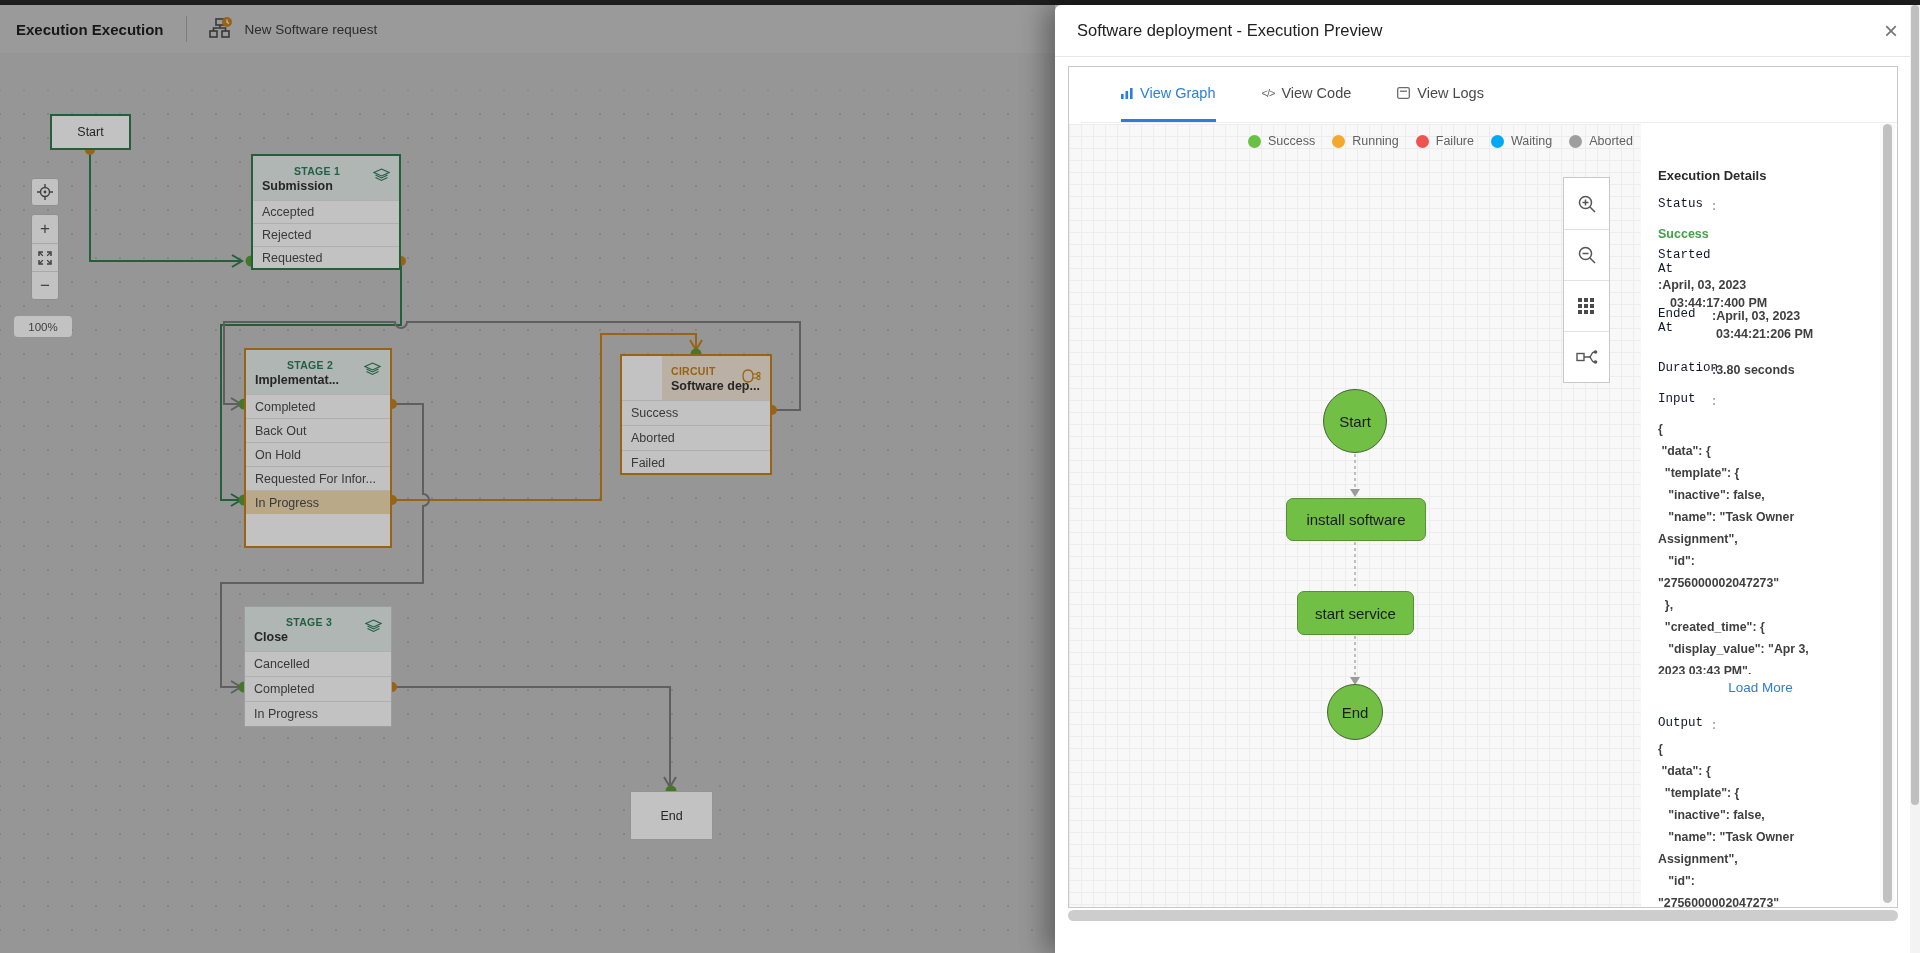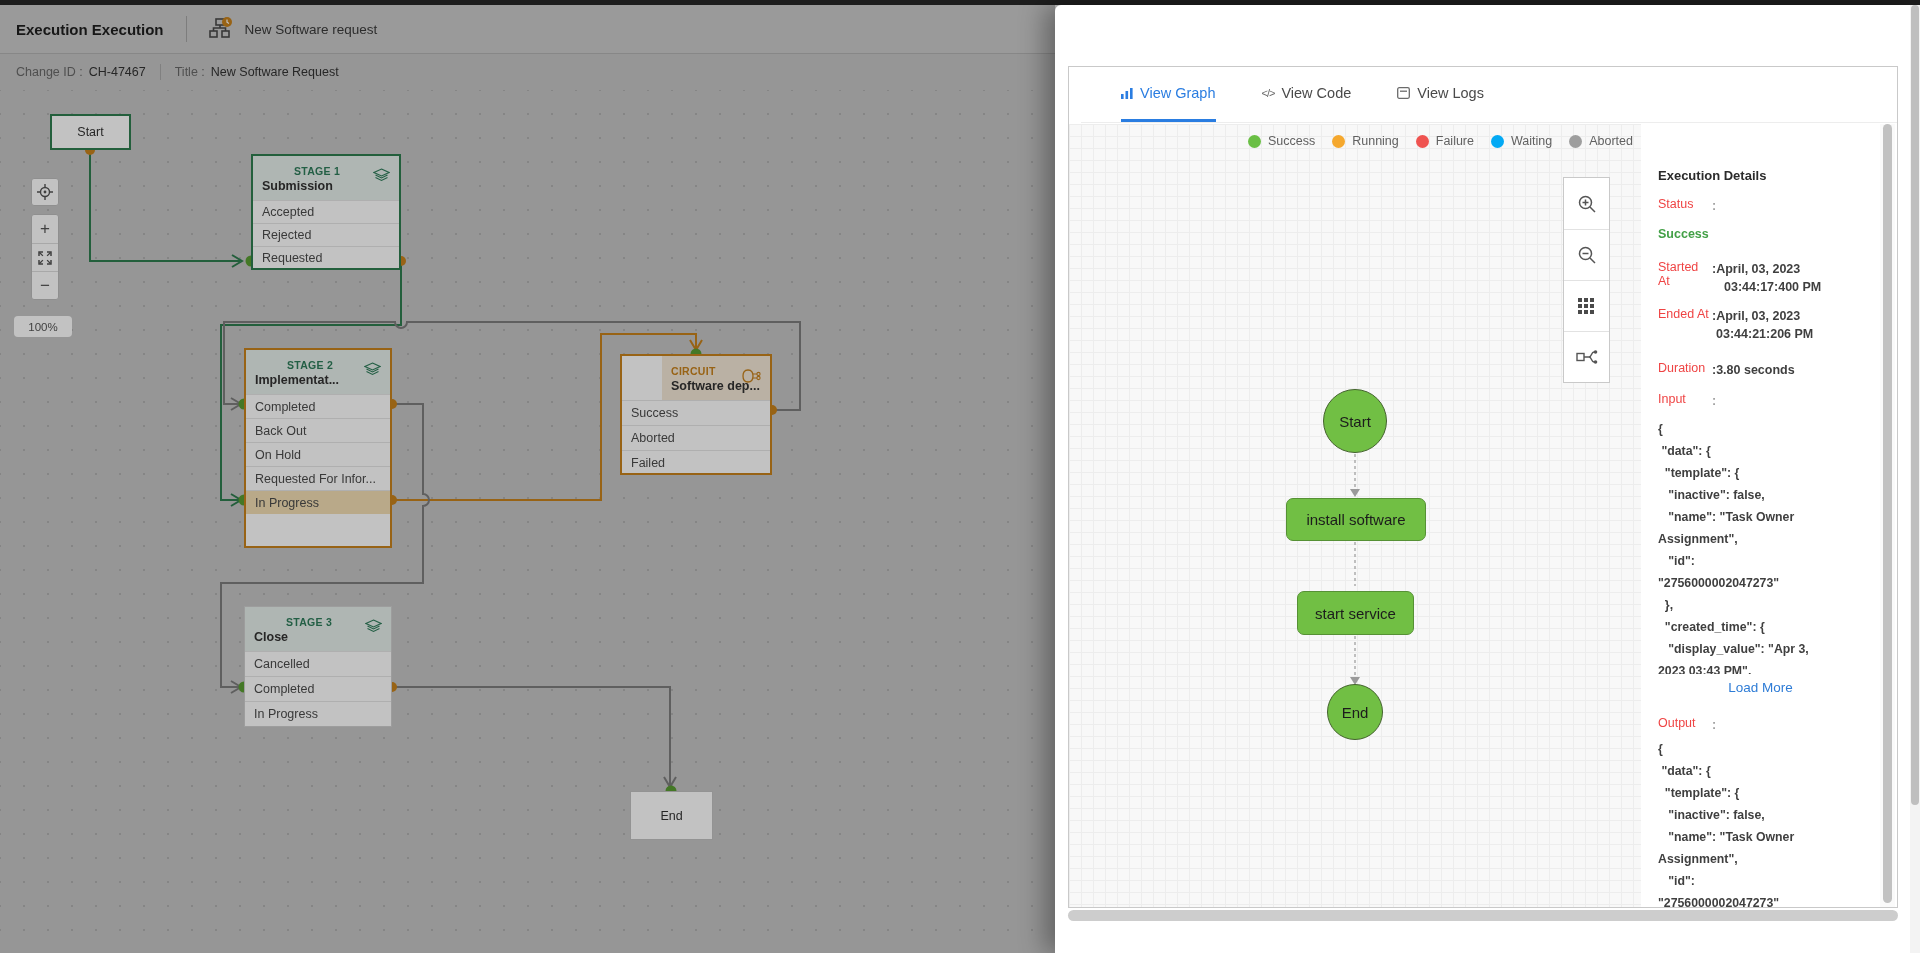--- a/index.html
+++ b/index.html
@@ -86,21 +86,21 @@
   .gcircle { border-radius:50%; border:1px solid #44632e; }
   .grect { border-radius:7px; border:1px solid #569135; }
   .g-start { left:254px; top:265px; width:64px; height:64px; }
   .g-task1 { left:217px; top:374px; width:140px; height:43px; }
   .g-task2 { left:228px; top:467px; width:117px; height:44px; }
   .g-end { left:258px; top:560px; width:56px; height:56px; }
 
   .details { position:relative; width:239px; height:783px; background:#fff; font-size:12.5px; overflow:hidden; }
   .ed-title { position:absolute; left:17px; top:30px; font-size:13px; font-weight:bold; color:#2b2b2b;margin-top:14px; }
   .kv { position:absolute; left:17px; display:flex; width:210px; }
-  .kv .k { width:54px; flex:none; color:#ef4444; }
+  .kv .k { width:54px; flex:none; color:#0f172a;font-family:Liberation Mono, monospace; }
   .kv .v { color:#3f3f3f; font-weight:bold; line-height:18px; }
   .status-val { position:absolute; left:17px; top:103px; color:#43a047; font-weight:bold; }
   .json { position:absolute; left:17px; width:205px; white-space:pre-wrap; line-height:22px;
           color:#3f3f3f; font-weight:bold; font-size:12.3px; overflow:hidden; }
   .json-input { top:294px; height:256px; }
   .json-output { top:614px; height:169px; }
   .load-more { position:absolute; left:0; top:556px; width:100%; text-align:center; color:#2e7cd6; font-size:13.5px; cursor:pointer; }
 
   .vscroll-lane { width:15px; height:783px; background:#fafafa; position:relative; }
   .vscroll-thumb { position:absolute; left:3px; top:0; width:9px; height:779px; background:#c1c1c1; border-radius:5px; }
@@ -123,27 +123,20 @@
         <rect x="7" y="2" width="8" height="6" fill="none" stroke="#4a4a4a" stroke-width="1.6"></rect>
         <rect x="1" y="14" width="7" height="6" fill="none" stroke="#4a4a4a" stroke-width="1.6"></rect>
         <rect x="13" y="14" width="7" height="6" fill="none" stroke="#4a4a4a" stroke-width="1.6"></rect>
         <path d="M11 8 v3 h-6.5 v3 M11 11 h5.5 v3" fill="none" stroke="#4a4a4a" stroke-width="1.6"></path>
         <circle cx="18" cy="5" r="5" fill="#c8821c"></circle>
         <path d="M18 2.5 v2.7 l2 1.2" stroke="#fff" stroke-width="1.2" fill="none"></path>
       </svg>
     </span>
     <span class="req-name">New Software request</span>
   </div>
-  <div class="sub-header">
-    <span class="sub-label">Change ID :</span>
-    <span class="sub-value">CH-47467</span>
-    <span class="sub-sep"></span>
-    <span class="sub-label">Title :</span>
-    <span class="sub-value">New Software Request</span>
-  </div>
 
   <div class="canvas">
     <svg class="edges" viewBox="0 0 1055 863">
 
       <path d="M90,60 V171 H240" fill="none" stroke="#2f7d4f" stroke-width="2"></path>
       <path d="M232,165 l10,6 l-10,6" fill="none" stroke="#2f7d4f" stroke-width="2"></path>
 
       <path d="M401,171 V235 H221 V410 H240" fill="none" stroke="#2f7d4f" stroke-width="2"></path>
       <path d="M231,404 l10,6 l-10,6" fill="none" stroke="#2f7d4f" stroke-width="2"></path>
 
@@ -291,20 +284,24 @@
       </div>
       <div>−</div>
     </div>
     <div class="zoom-badge">100%</div>
   </div>
 
   <div class="dim"></div>
 </div>
 
 <div class="modal">
+  <div class="modal-header">
+    <span class="modal-title">Software deployment - Execution Preview</span>
+    <button class="modal-close">×</button>
+  </div>
 
   <div class="tab-box">
     <div class="tabs">
       <div class="tab active">
         <span class="tab-icon">
           <svg width="12" height="12" viewBox="0 0 12 12">
               <rect x="0" y="7" width="2.6" height="5" fill="#2a7de1"></rect>
               <rect x="4.5" y="4" width="2.6" height="8" fill="#2a7de1"></rect>
               <rect x="9" y="1" width="2.6" height="11" fill="#2a7de1"></rect>
             </svg>
@@ -417,21 +414,21 @@
 
       <div class="details">
         <div class="ed-title">Execution Details</div>
 
         <div class="kv" style="top:73px;">
           <span class="k">Status</span>
           <span class="v" style="color:#a0a0a0;">:</span>
         </div>
         <div class="status-val">Success</div>
 
-        <div class="kv" style="top:136px;">
+        <div class="kv" style="top:124px;flex-direction:column;">
           <span class="k">Started At</span>
           <span class="v"><span>:April, 03, 2023</span><br><span style="margin-left:12px;text-align:center;">03:44:17:400 PM</span></span>
         </div>
 
         <div class="kv" style="top:183px;">
           <span class="k">Ended At</span>
           <span class="v"><span>:April, 03, 2023</span><br><span style="margin-left:4px;">03:44:21:206 PM</span></span>
         </div>
 
         <div class="kv" style="top:237px;">

